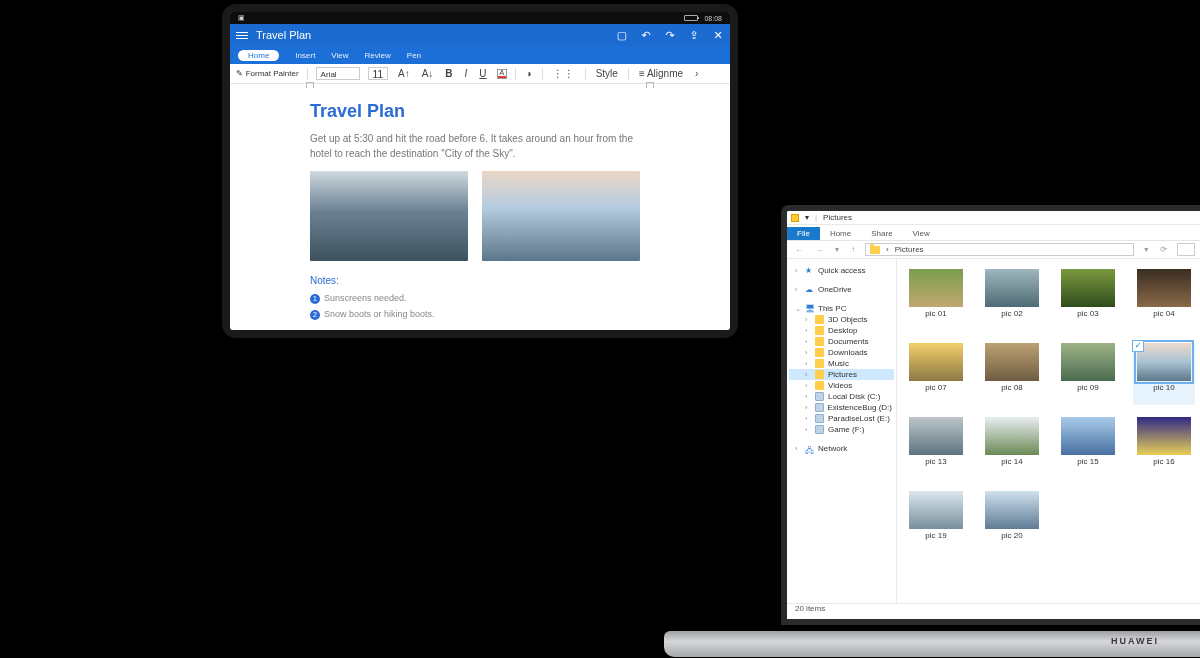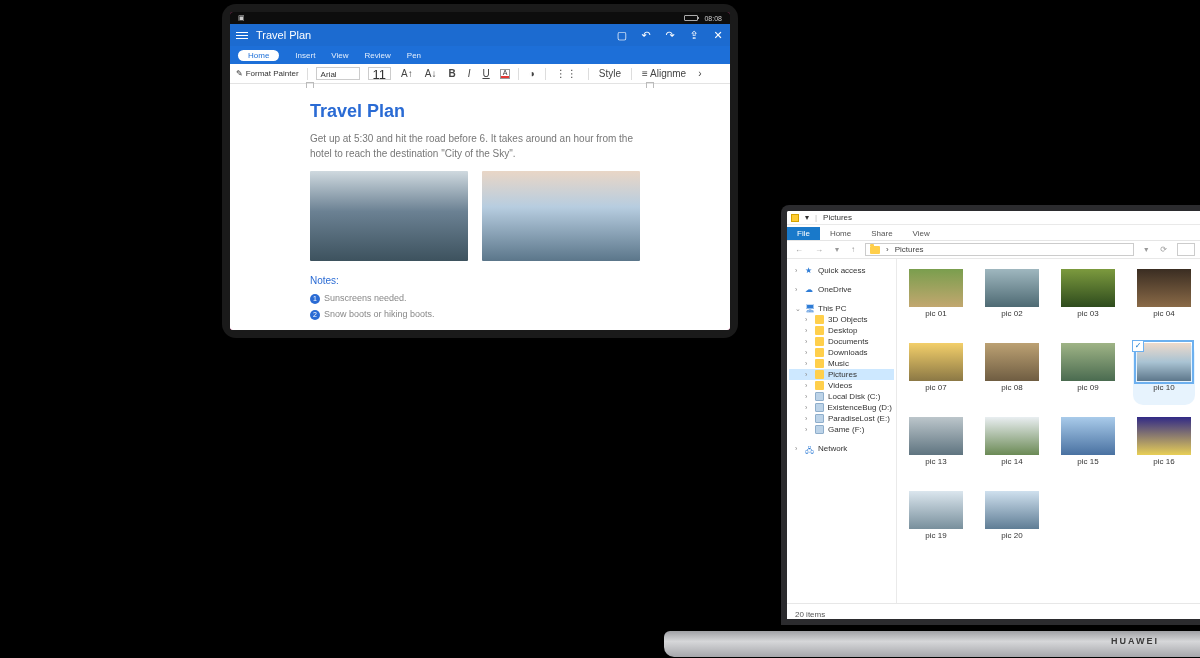--- a/index.html
+++ b/index.html
@@ -33,21 +33,21 @@
   .tb-icon{width:12px;height:12px;display:flex;align-items:center;justify-content:center;color:#fff;cursor:pointer;font-size:11px}
 
   .tablet-tabs{height:18px;background:#1d6fd8;display:flex;align-items:center;padding:0 8px;gap:16px;font-size:8px;color:#e3eefc}
   .tab-pill{background:#fff;color:#1d6fd8;border-radius:8px;padding:1px 10px;font-size:8px;cursor:pointer}
   .tab-item{cursor:pointer}
 
   .tablet-toolbar{height:20px;background:#fff;border-bottom:1px solid #e3e3e3;display:flex;align-items:center;padding:0 6px;gap:8px;font-size:8px;color:#333}
   .tool-item{display:flex;align-items:center;gap:3px;cursor:pointer}
   .sep{width:1px;height:12px;background:#ddd}
   .font-box{border:1px solid #ccc;padding:0 4px;min-width:44px;height:13px;line-height:13px;font-size:8px}
-  .size-box{border:1px solid #ccc;padding:0 4px;min-width:20px;height:13px;line-height:13px;font-size:13px;text-align:center}
+  .size-box{border:1px solid #ccc;padding:0 4px;min-width:20px;height:13px;line-height:13px;font-size:10px;text-align:center}
   .btn-tb{padding:0 2px;cursor:pointer;font-size:10px;color:#444}
   .btn-b{font-weight:bold}.btn-i{font-style:italic}.btn-u{text-decoration:underline}
   .colorbox{width:10px;height:10px;border:1px solid #999;position:relative}
   .colorbox.a:before{content:"A";font-size:7px;position:absolute;top:-1px;left:2px}
   .colorbox.a:after{content:"";position:absolute;bottom:0;left:0;right:0;height:2px;background:#e53935}
   .dots{letter-spacing:1px}
 
   .doc-page{padding:14px 80px 10px 80px;background:#fff;color:#333;font-size:9px;line-height:1.5;position:relative}
   .doc-h1{color:#2a6bd4;font-size:18px;font-weight:600;margin-bottom:6px}
   .doc-body{color:#777;font-size:10px;margin-bottom:10px}
@@ -97,39 +97,39 @@
   .ico-folder{background:#ffcf4b;border-radius:1px}
   .ico-drive{background:#bcd3e8;border:1px solid #8faecb;border-radius:1px}
   .spacer{height:8px}
 
   .grid{flex:1;padding:10px 8px;display:grid;grid-template-columns:repeat(4,62px);grid-auto-rows:62px;gap:12px 14px;align-content:start;overflow:hidden}
   .thumb{display:flex;flex-direction:column;align-items:center;gap:2px;cursor:pointer;position:relative}
   .thumb .img{width:54px;height:38px;background:#6b8ea1}
   .thumb .cap{font-size:8px;color:#333}
   .thumb.sel .img{outline:2px solid #6db0ef;outline-offset:1px;background-clip:padding-box}
   .thumb.sel:before{content:"✓";position:absolute;top:-3px;left:-1px;width:10px;height:10px;border:1px solid #6db0ef;background:#fff;color:#1979ca;font-size:8px;line-height:10px;text-align:center}
-  .thumb.sel{background:#e7f3fd;border-radius:10px}
+  .thumb.sel{background:#e7f3fd;border-radius:2px}
 
   
   .p1{background:linear-gradient(180deg,#7a9e4e,#c2a76f)!important}
   .p2{background:linear-gradient(180deg,#9fb7bf,#4e6a73)!important}
   .p3{background:linear-gradient(180deg,#7c9a3e,#2e4b1d)!important}
   .p4{background:linear-gradient(180deg,#3a2d22,#8a6a47)!important}
   .p5{background:linear-gradient(180deg,#f3cf6a,#8b7845)!important}
   .p6{background:linear-gradient(180deg,#bca173,#6f5d42)!important}
   .p7{background:linear-gradient(180deg,#9fb486,#4a6b50)!important}
   .p8{background:linear-gradient(180deg,#eedacb,#a9c3d3 50%,#5d778b)!important}
   .p9{background:linear-gradient(180deg,#bcc6cb,#5f7480)!important}
   .p10{background:linear-gradient(180deg,#e9eef1,#6b8a55)!important}
   .p11{background:linear-gradient(180deg,#a9cbea,#4971a1)!important}
   .p12{background:linear-gradient(180deg,#312a86,#e8cf56)!important}
   .p13{background:linear-gradient(180deg,#dbe6ee,#788f9c)!important}
   .p14{background:linear-gradient(180deg,#cfe0ee,#5f7d95)!important}
 
-  .statusbar{height:16px;border-top:1px solid #e7e7e7;display:flex;align-items:flex-end;padding:0 8px;font-size:8px;color:#555}
+  .statusbar{height:16px;border-top:1px solid #e7e7e7;display:flex;align-items:flex-start;padding:0 8px;font-size:8px;color:#555}
 </style>
 </head>
 <body>
 
 <div class="tablet">
   <div class="tablet-screen">
 
     <div class="tablet-status">
       <span>▣</span>
       <span class="right">

